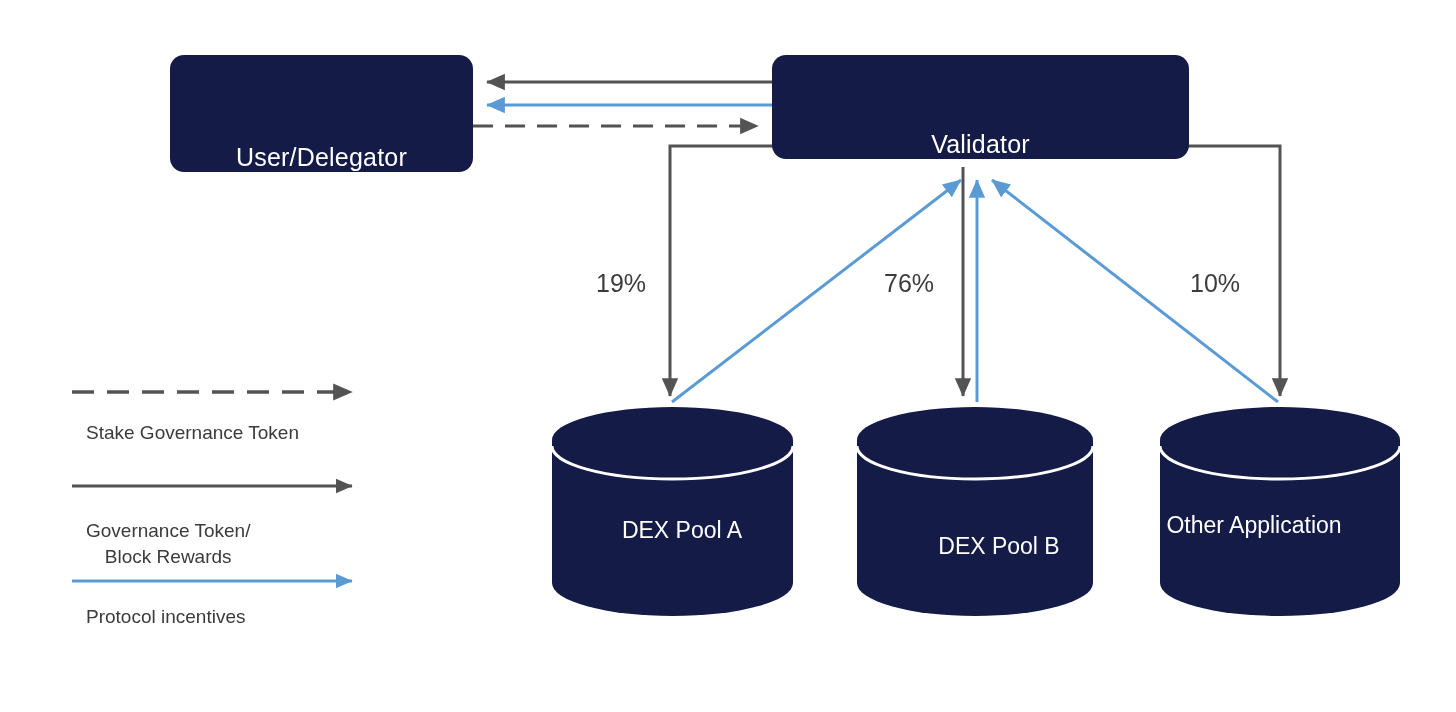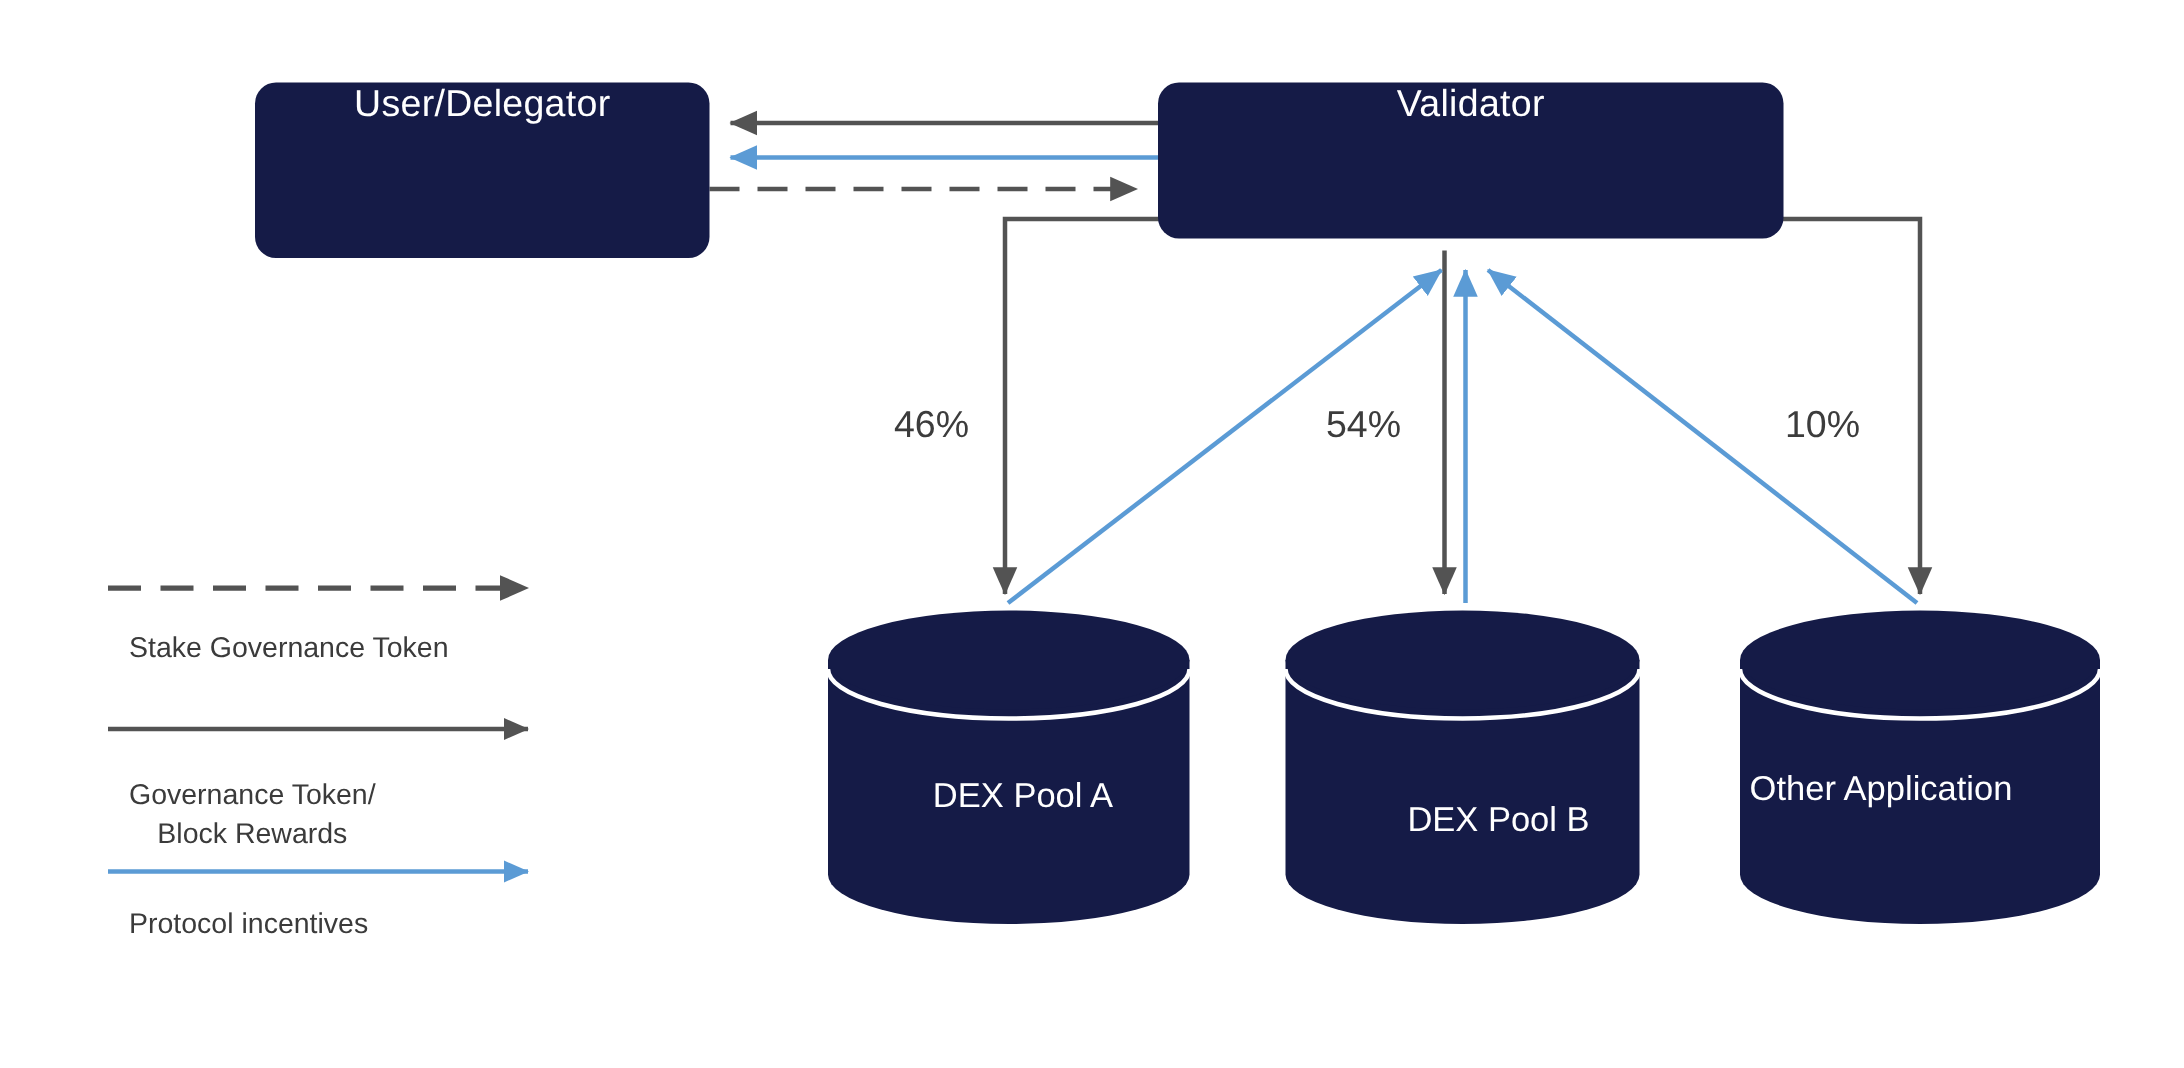--- a/index.html
+++ b/index.html
@@ -26,21 +26,21 @@
     left: 0;
     top: 0;
     width: 1456px;
     height: 712px;
   }
   .node-box {
     position: absolute;
     background: #151b47;
     border-radius: 14px;
     display: flex;
-    align-items: flex-start;
+    align-items: flex-end;
     justify-content: center;
     color: #ffffff;
     font-size: 25px;
     font-family: "Liberation Sans", sans-serif;
     letter-spacing: 0.2px;
   }
   #user-box {
     left: 170px;
     top: 55px;
     width: 303px;
@@ -145,22 +145,22 @@
 
   <div class="node-box" id="validator-box">
     <span>Validator</span>
   </div>
 
   <div class="cylinder-label" style="left:552px; top:516px; width:260px;">DEX Pool A</div>
   <div class="cylinder-label" style="left:857px; top:532px; width:284px;">DEX Pool B</div>
   <div class="cylinder-label" style="left:1148px; top:511px; width:212px;">Other
 Application</div>
 
-  <div class="pct-label" style="left:596px; top:269px;">46%</div>
-  <div class="pct-label" style="left:884px; top:269px;">54%</div>
+  <div class="pct-label" style="left:596px; top:269px;">19%</div>
+  <div class="pct-label" style="left:884px; top:269px;">76%</div>
   <div class="pct-label" style="left:1190px; top:269px;">10%</div>
 
   <div class="legend-label" style="left:86px; top:420px;">Stake Governance Token</div>
   <div class="legend-label" style="left:86px; top:518px;">Governance Token/
 Block Rewards</div>
   <div class="legend-label" style="left:86px; top:604px;">Protocol incentives</div>
 
 </div>
 
 </body></html>

